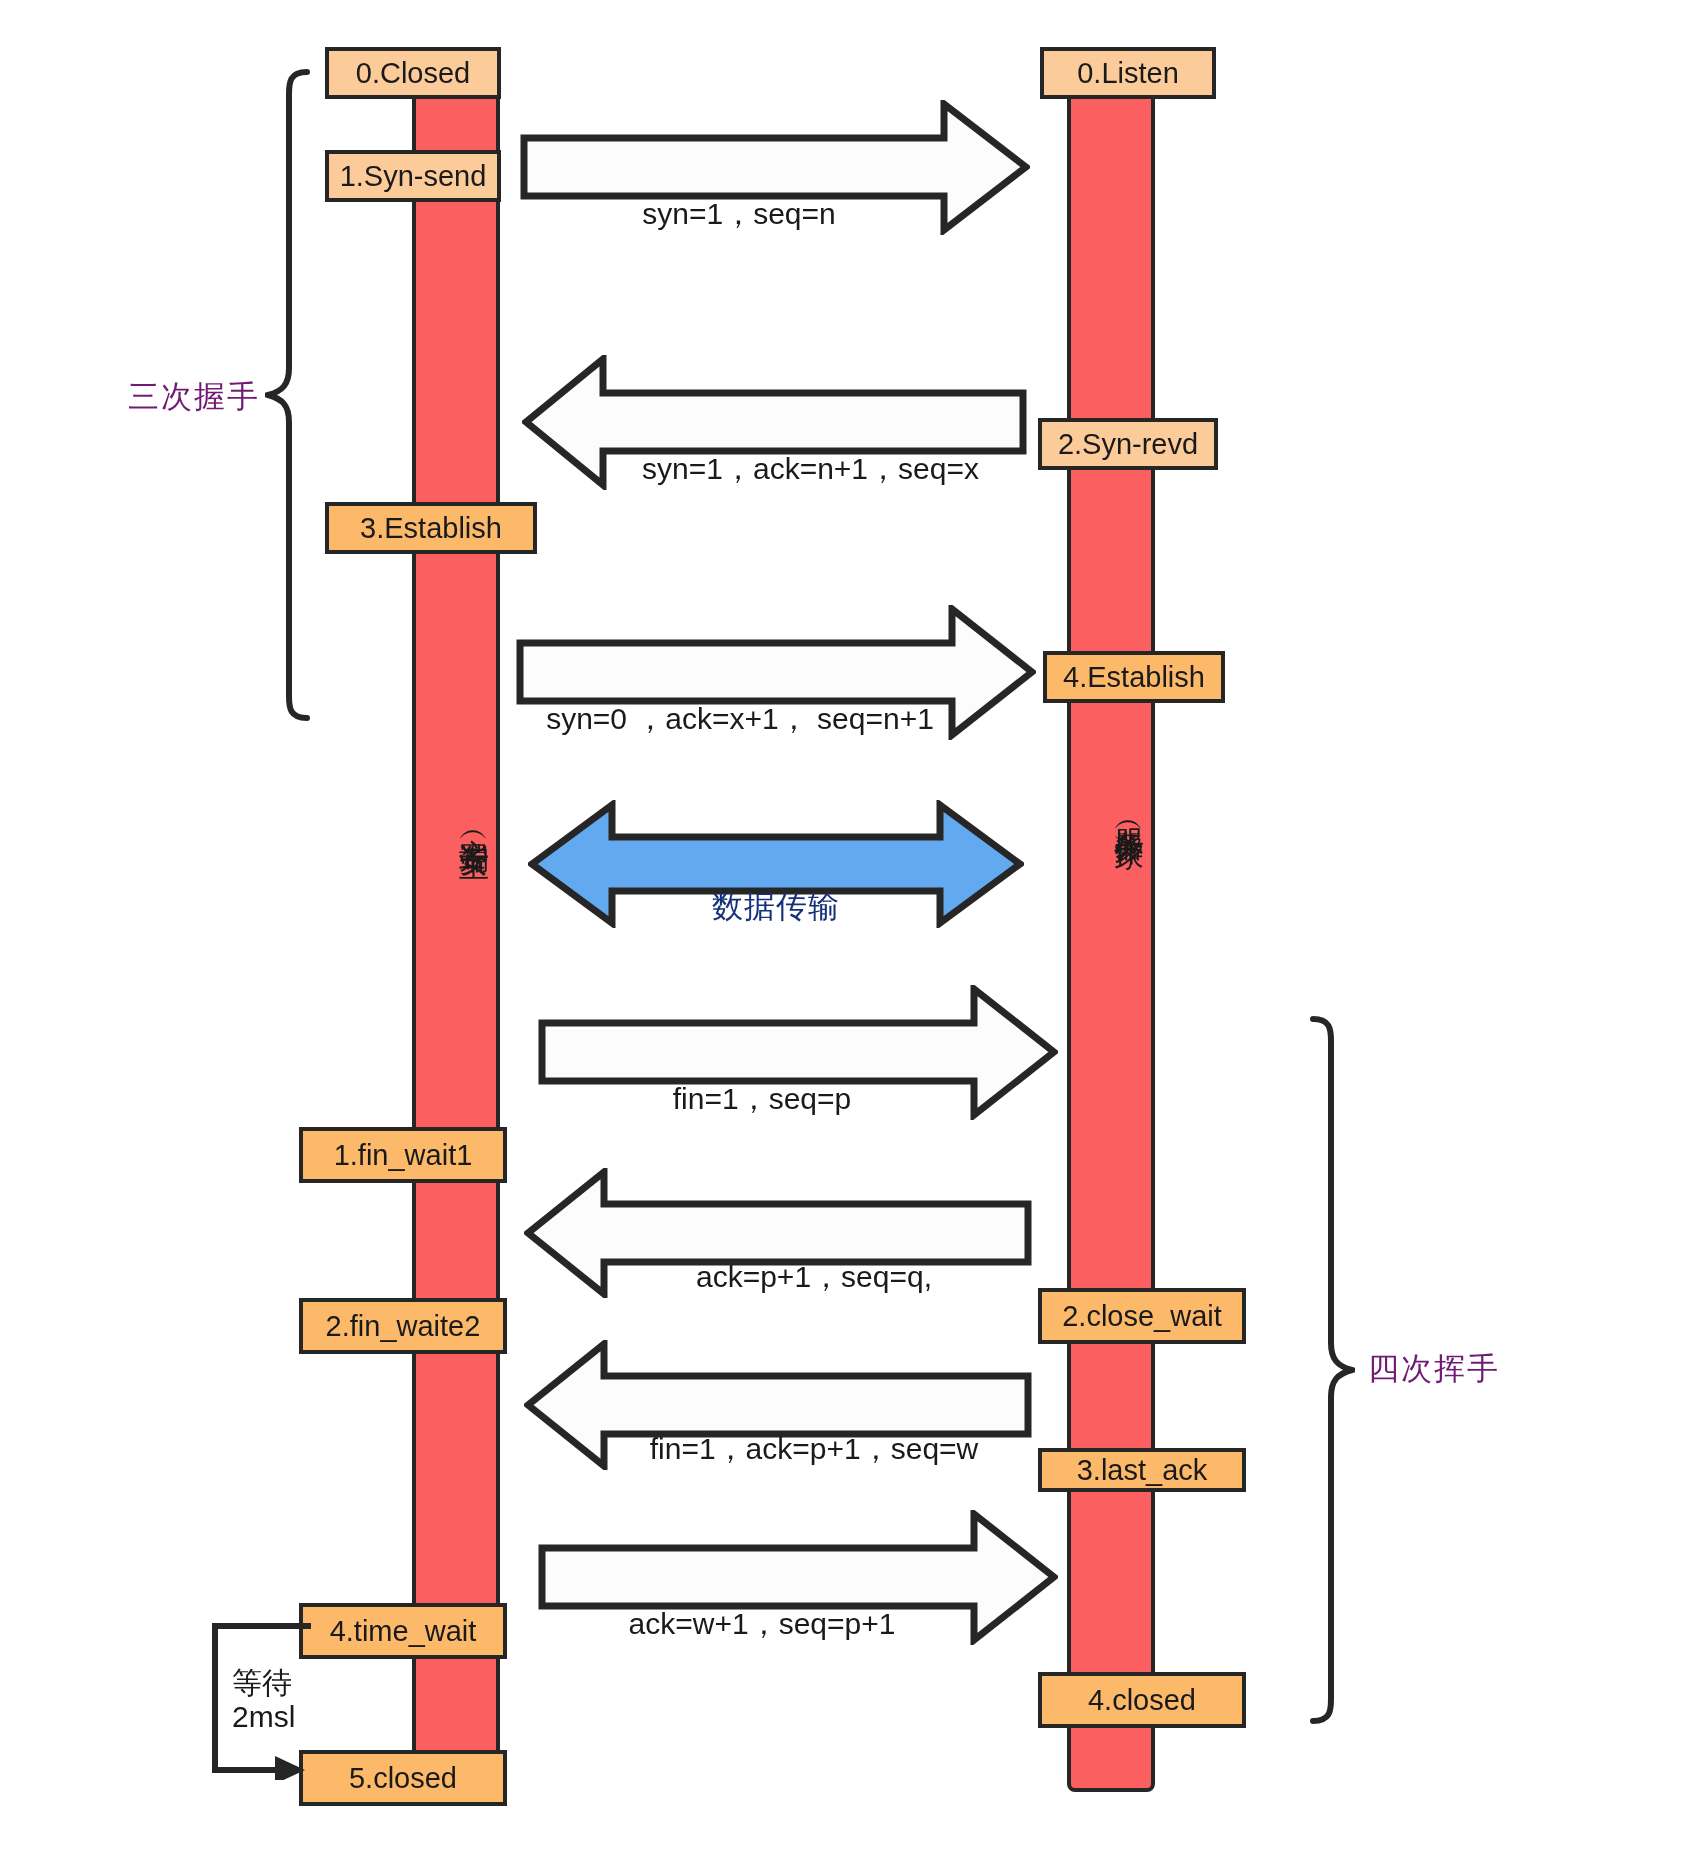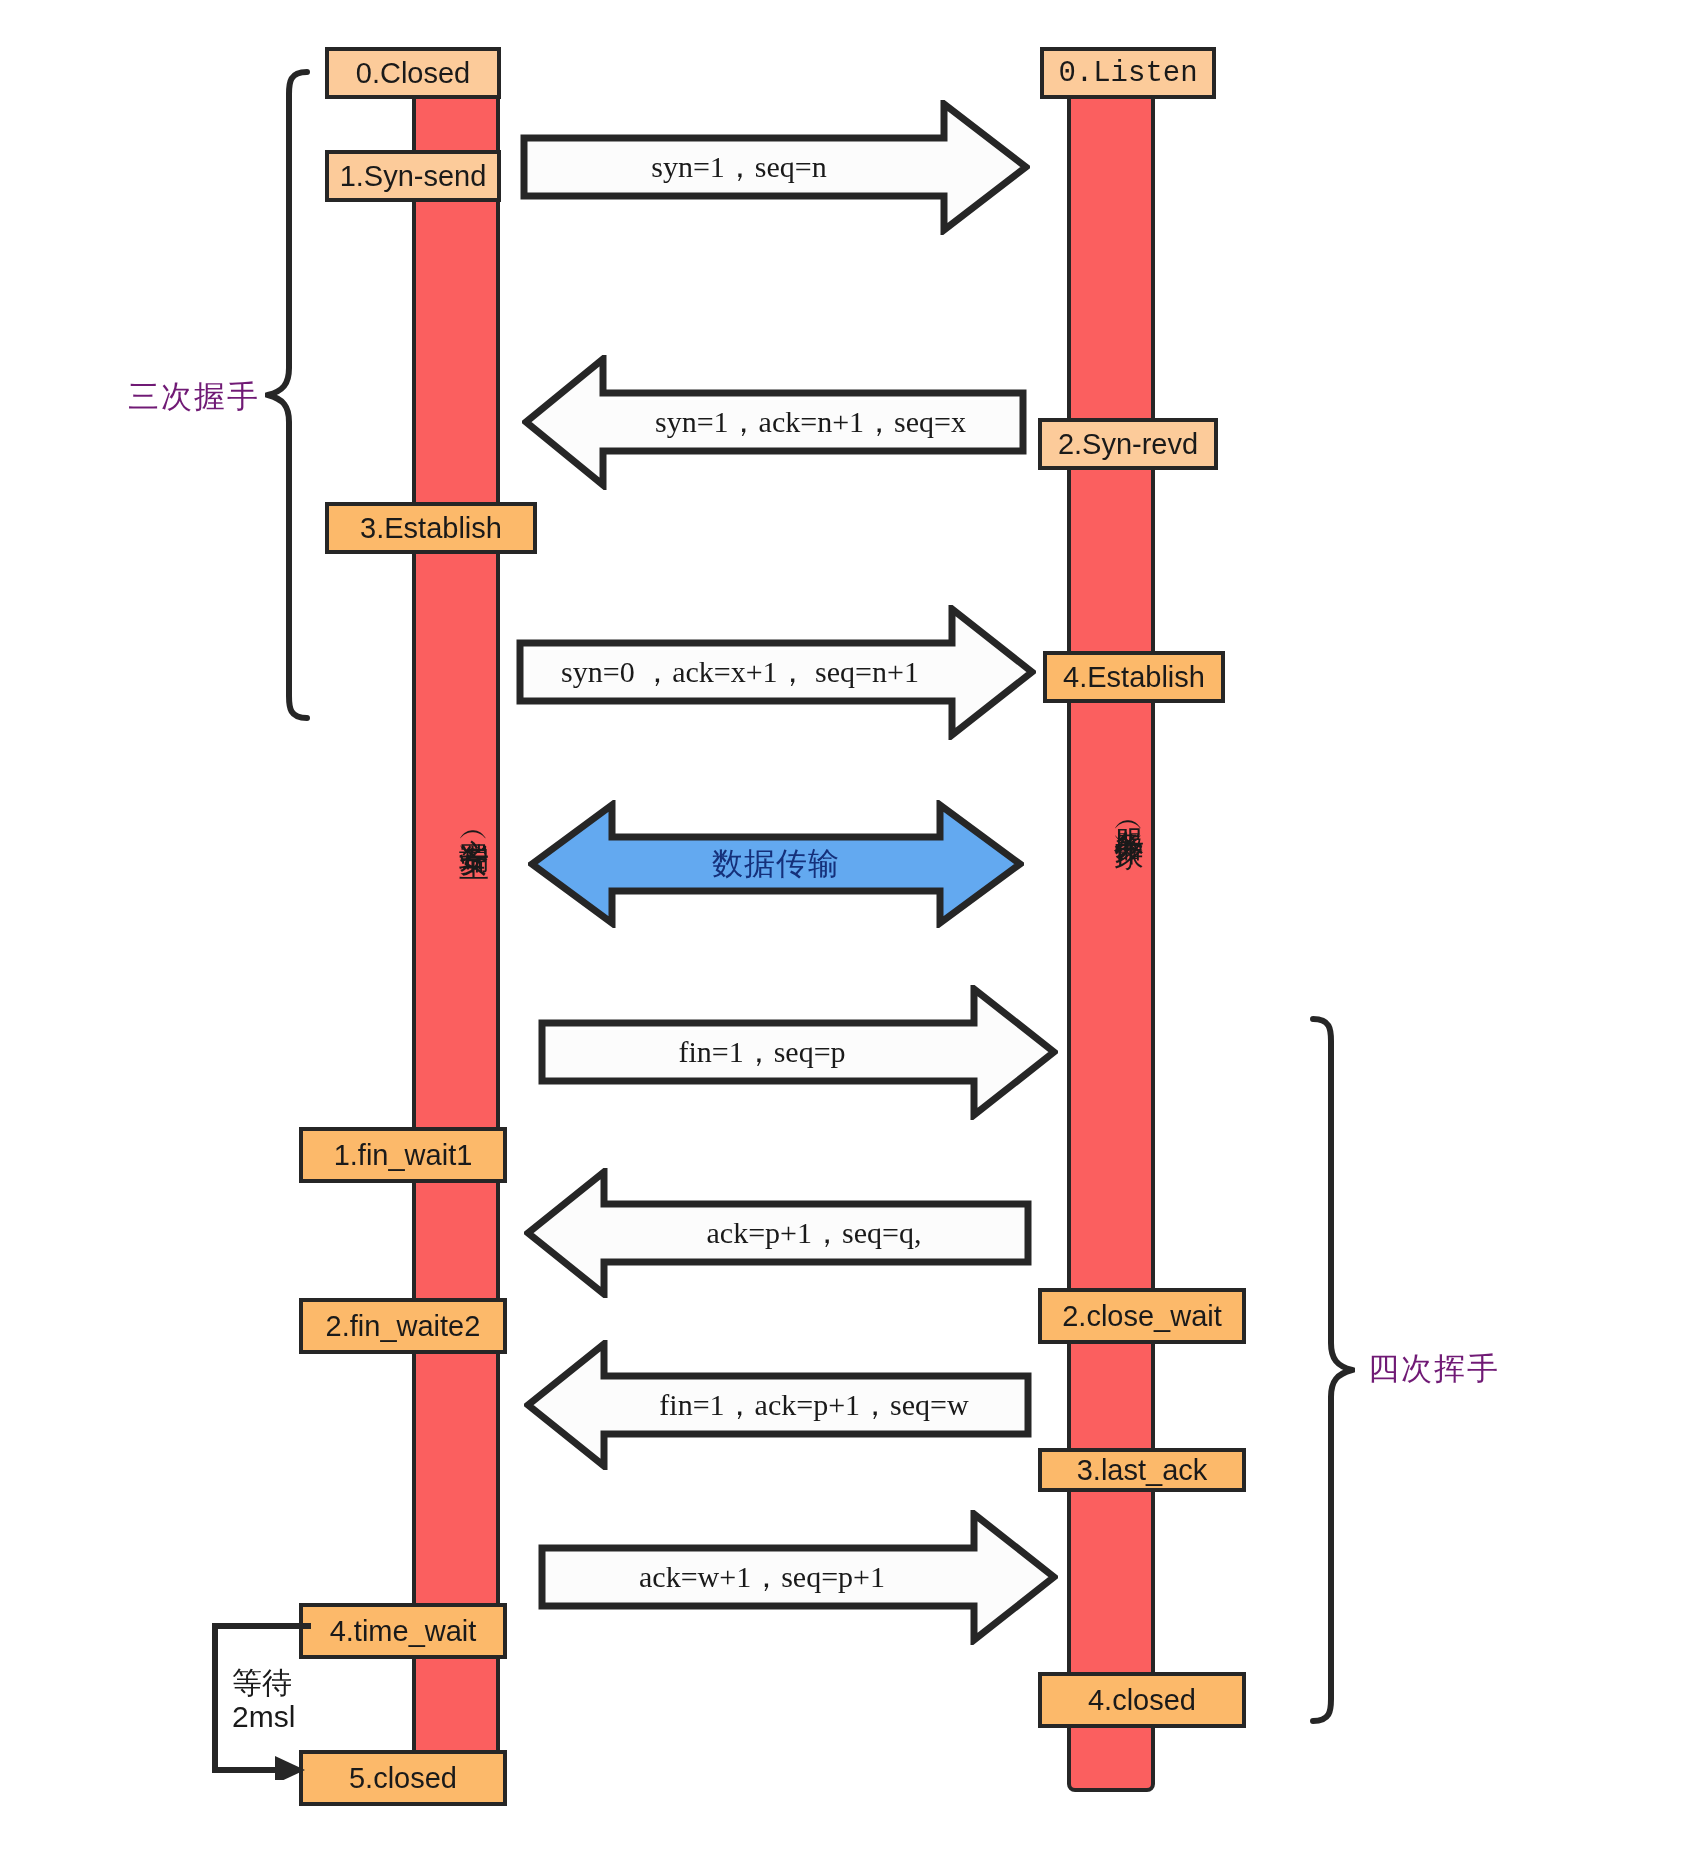--- a/index.html
+++ b/index.html
@@ -61,27 +61,26 @@
 
   
   .msg {
     position: absolute;
   }
   .msg svg { display: block; }
   .msg .msg-text {
     position: absolute;
     top: 0; left: 0; right: 0; bottom: 0;
     display: flex;
-    align-items: center;
+    align-items: flex-end;
     justify-content: center;
     font-size: 30px;
     color: #1a1a1a;
     white-space: nowrap;
     pointer-events: none;
-    font-family: Liberation Serif, serif;
   }
   .msg.right .msg-text { padding-right: 72px; }
   .msg.left  .msg-text { padding-left: 72px; }
   .msg.both  .msg-text { padding: 0; }
   .msg.both  .msg-text span { color: #15307a; font-size: 31px; letter-spacing: 1px;}
 
   
   .brace { position: absolute; }
   .brace svg { display: block; }
   .brace-label {
@@ -135,21 +134,21 @@
   </div>
 
   <div class="state-box" style="left:299px; top:1603px; width:208px; height:56px;">
     <span>4.time_wait</span>
   </div>
 
   <div class="state-box" style="left:299px; top:1750px; width:208px; height:56px;">
     <span>5.closed</span>
   </div>
 
-  <div class="state-box pale" style="left:1040px; top:47px; width:176px; height:52px;font-family:Liberation Mono, monospace;">
+  <div class="state-box pale" style="left:1040px; top:47px; width:176px; height:52px;">
     <span>0.Listen</span>
   </div>
 
   <div class="state-box pale" style="left:1038px; top:418px; width:180px; height:52px;">
     <span>2.Syn-revd</span>
   </div>
 
   <div class="state-box" style="left:1043px; top:651px; width:182px; height:52px;text-align:right;">
     <span>4.Establish</span>
   </div>

